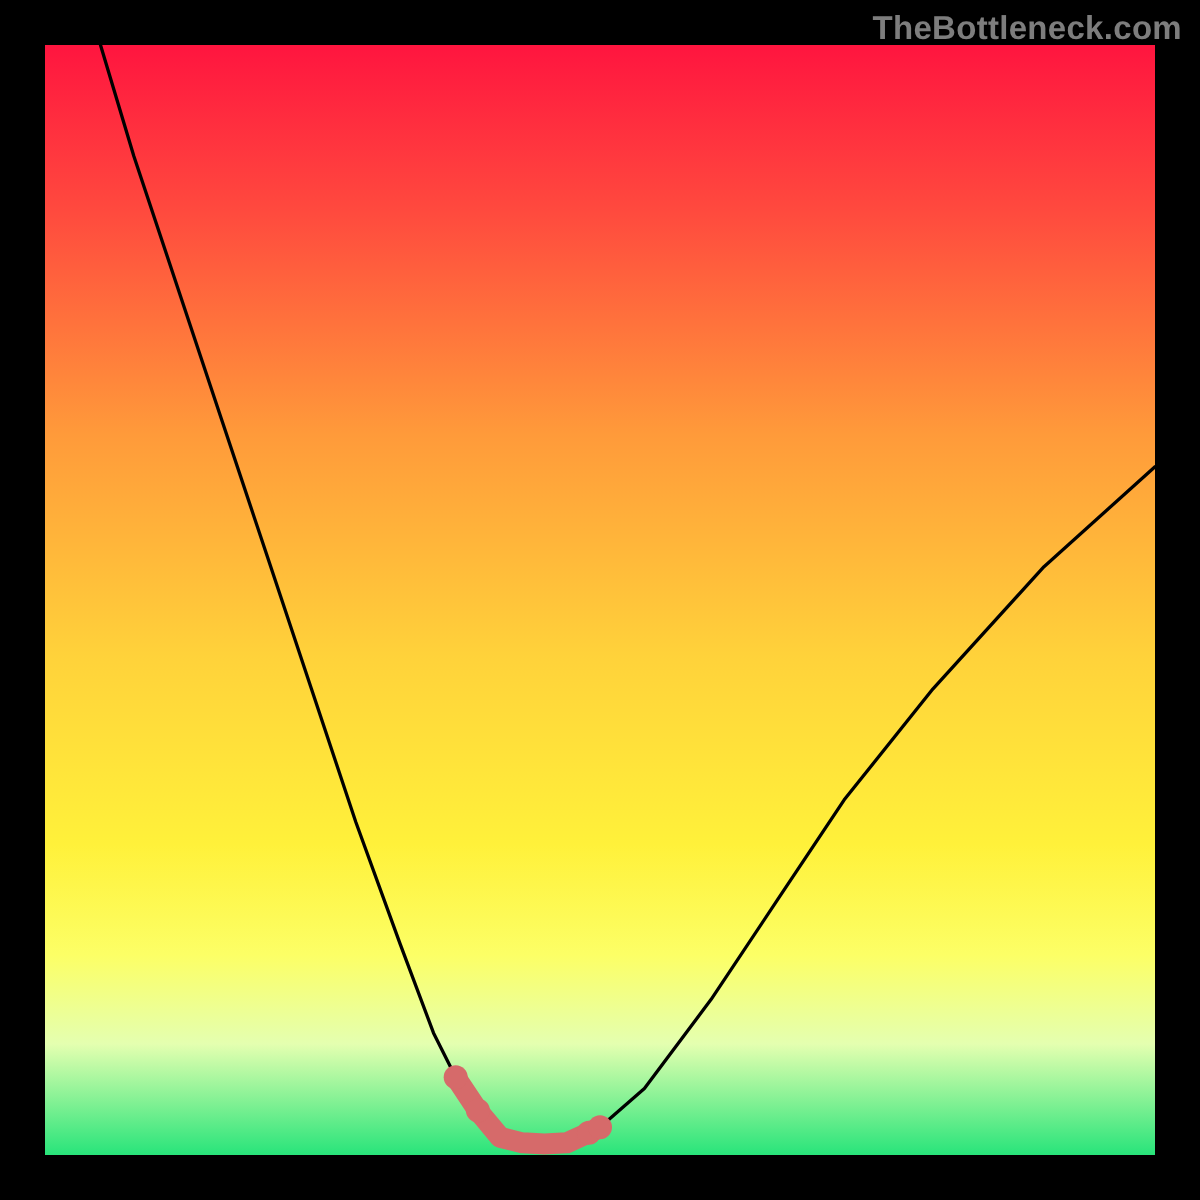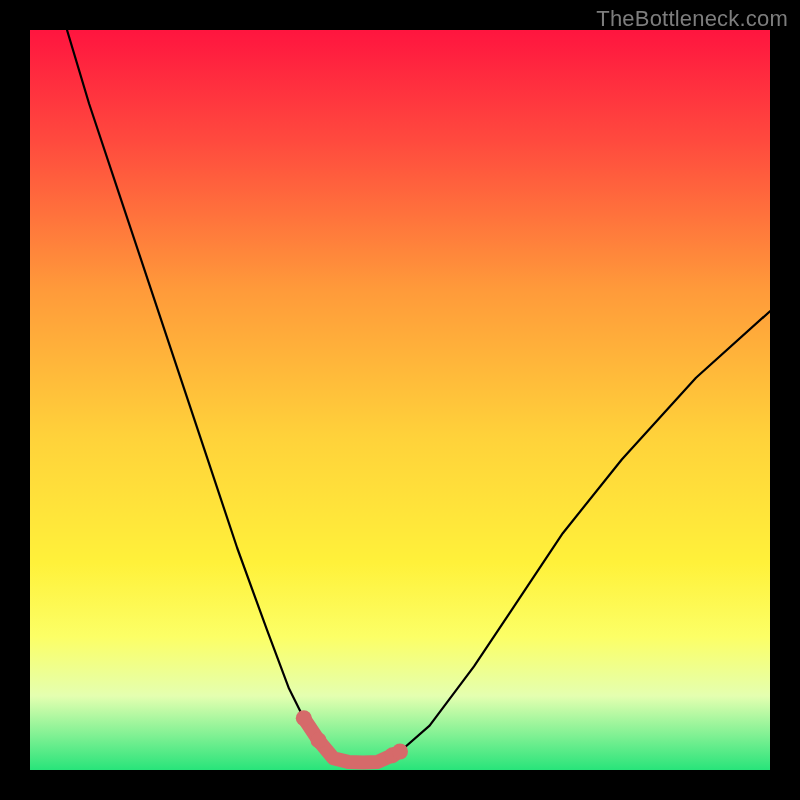--- a/index.html
+++ b/index.html
@@ -17,21 +17,21 @@
     width: 800px;
     height: 800px;
     background: #000;
   }
   .watermark {
     position: absolute;
     top: 6px;
     right: 12px;
     color: #7d7d7d;
     font-size: 22px;
-    font-weight: 400;
+    font-weight: 700;
     letter-spacing: 0.2px;
     z-index: 10;
   }
   svg.plot {
     position: absolute;
     top: 30px;
     left: 30px;
     width: 740px;
     height: 740px;
   }

